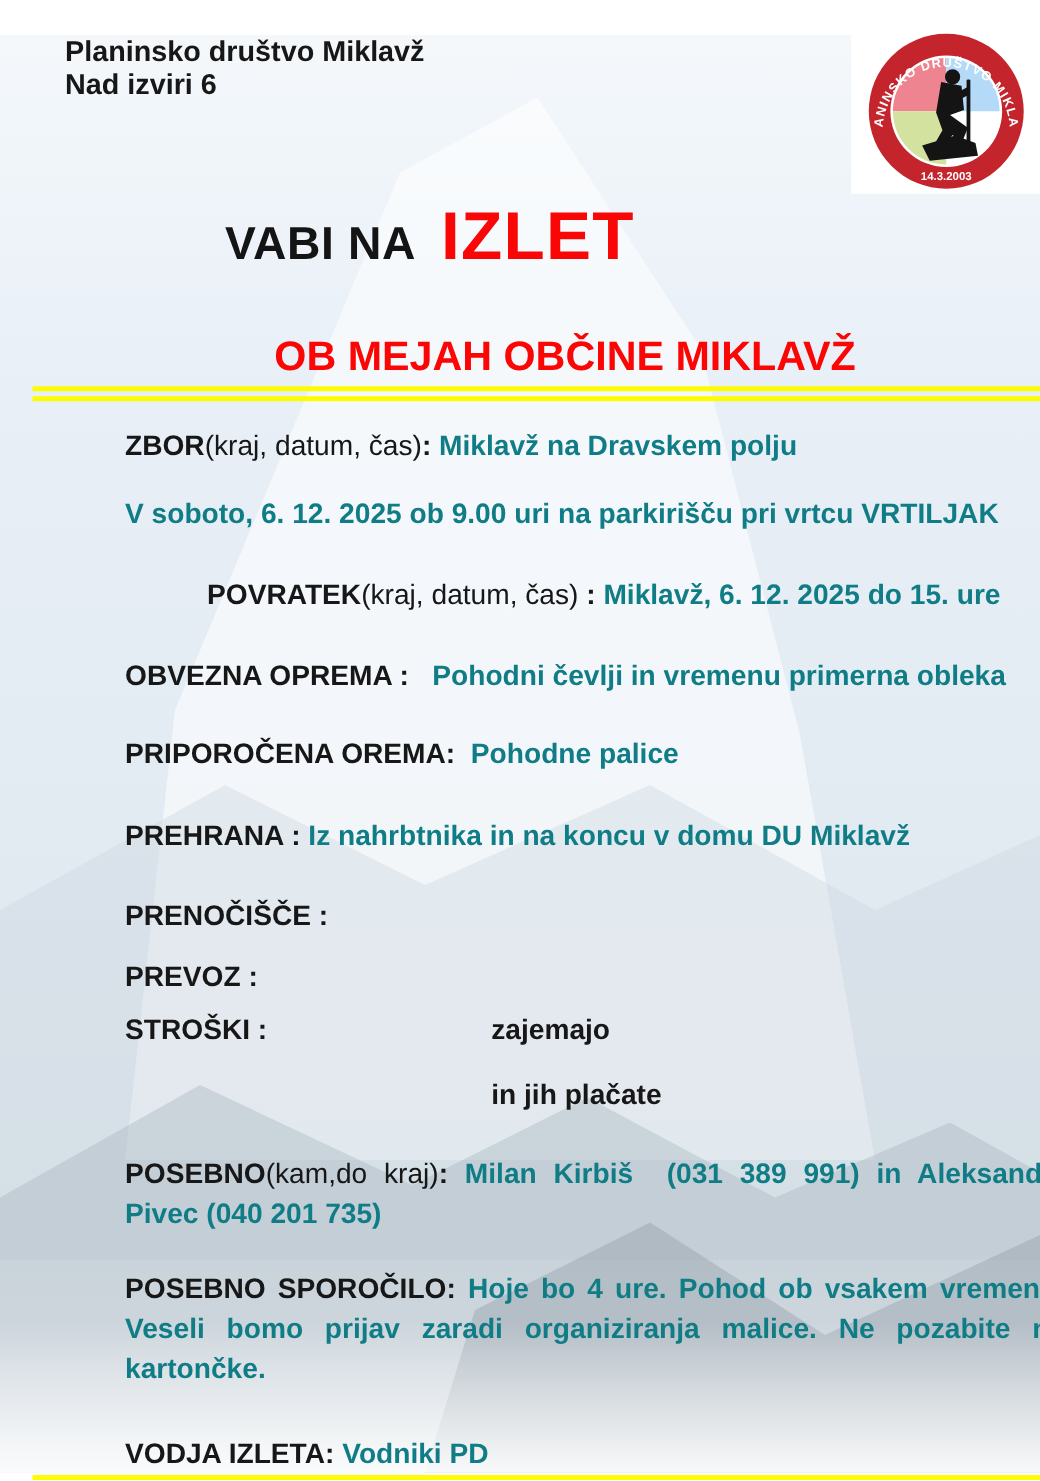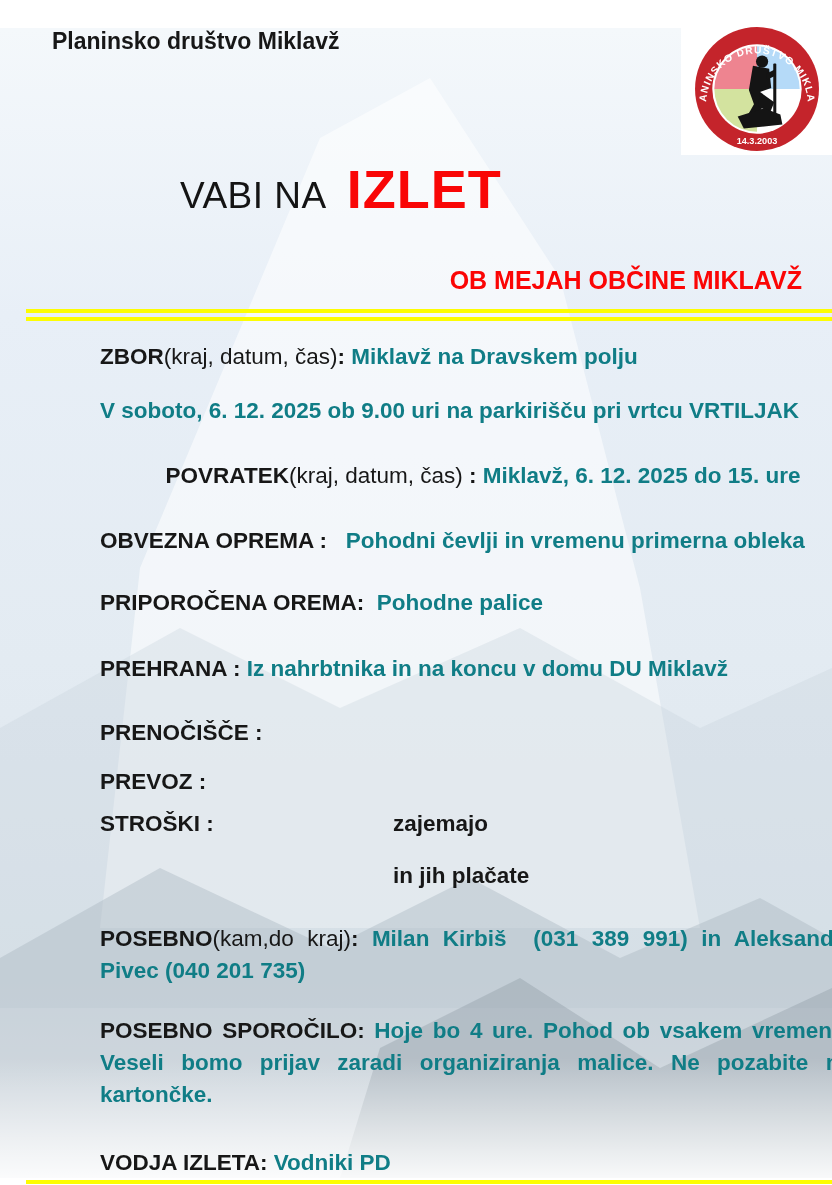--- a/index.html
+++ b/index.html
@@ -11,25 +11,25 @@
   }
   
   .bg{position:absolute;left:0;top:28px;width:832px;height:1150px;}
 
   .header-block{position:absolute;left:52px;top:28px;font-size:23px;line-height:26px;font-weight:700;color:#171717;}
 
   .logo-box{position:absolute;left:681px;top:22px;width:151px;height:133px;background:#ffffff;
     display:flex;align-items:center;justify-content:center;}
 
   .title-row{position:absolute;left:180px;top:158px;display:flex;align-items:baseline;gap:20px;}
-  .title-prefix{font-size:37px;font-weight:400;color:#141414;letter-spacing:.5px;}
+  .title-prefix{font-size:37px;font-weight:700;color:#141414;letter-spacing:.5px;}
   .title-main{font-size:54px;font-weight:700;color:#f90606;letter-spacing:1px;}
 
-  .subtitle{position:absolute;left:102px;top:266px;width:700px;text-align:right;
-    font-size:25px;font-weight:700;color:#fb0505;white-space:nowrap;}
+  .subtitle{position:absolute;left:102px;top:266px;width:700px;text-align:center;
+    font-size:33px;font-weight:700;color:#fb0505;white-space:nowrap;}
 
   .divider{position:absolute;left:26px;width:806px;top:309px;height:4px;
     border-top:4px solid #fdfd02;border-bottom:4px solid #fdfd02;}
   .divider-bottom{position:absolute;left:26px;width:806px;top:1180px;height:0;
     border-top:4px solid #fdfd02;}
 
   #rows{position:absolute;left:52px;top:0;width:766px;font-size:22.5px;font-weight:700;color:#171717;}
   .row{position:absolute;left:0;width:766px;line-height:31px;white-space:pre;margin-left:48px;}
   .row .paren{font-weight:400;}
   .row .value.teal{color:#107d86;}
@@ -70,20 +70,21 @@
   <rect width="832" height="1150" fill="url(#sky)"></rect>
   <polygon points="140,540 320,110 430,50 560,250 640,560 700,900 100,900" fill="#ffffff" opacity="0.55"></polygon>
   <polygon points="0,700 180,600 340,680 520,600 700,700 832,640 832,980 0,980" fill="#c9d4dc" opacity="0.35"></polygon>
   <polygon points="0,930 160,840 330,920 470,850 620,930 760,870 832,910 832,1150 0,1150" fill="#a7b4bd" opacity="0.4"></polygon>
   <polygon points="380,1020 520,950 660,1040 832,960 832,1150 340,1150" fill="#7d8a94" opacity="0.3"></polygon>
   <rect y="1030" width="832" height="120" fill="url(#fadeWhite)"></rect>
 </svg>
 
 <div class="header-block">
   <div>Planinsko društvo Miklavž</div>
+  <div>Nad izviri 6</div>
 </div>
 
 <div class="logo-box">
   <svg width="128" height="128" viewBox="0 0 126 126" aria-hidden="true">
     <defs>
       <path id="arcTop" d="M13,78 A50,50 0 1 1 113,78" fill="none"></path>
     </defs>
     <circle cx="63" cy="63" r="61" fill="#c4242b"></circle>
     <circle cx="63" cy="63" r="44" fill="#ffffff"></circle>
     <path d="M63,63 L63,21 A42,42 0 0 0 21,63 Z" fill="#ee8490"></path>

